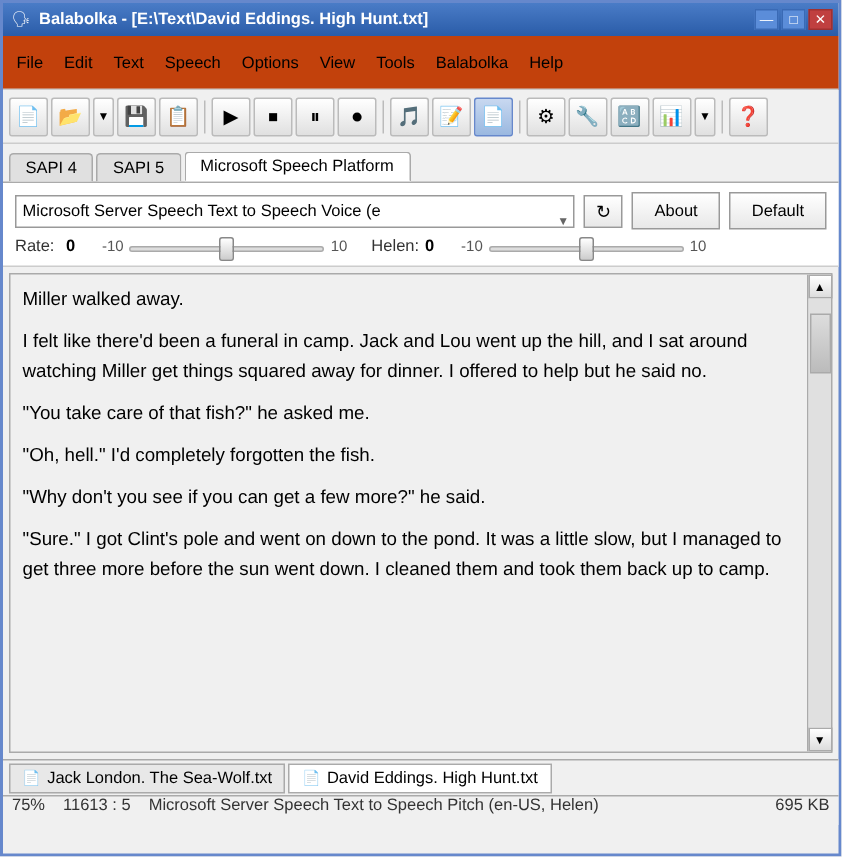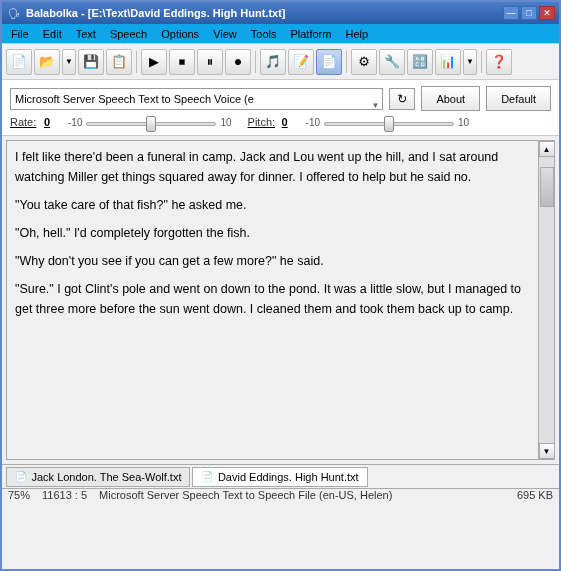--- a/index.html
+++ b/index.html
@@ -49,23 +49,23 @@
       font-size: 9px;
       cursor: pointer;
       display: flex;
       align-items: center;
       justify-content: center;
     }
     .title-btn.close { background: #c04040; border-color: #a03030; }
 
     
     .menu-bar {
-      background: #0ea5e9;
+      background: #c2410c;
       border-bottom: 1px solid #ccc;
-      height: 20px;
+      height: 36px;
       display: flex;
       align-items: center;
       padding: 0 2px;
     }
     .menu-item {
       padding: 2px 6px;
       font-size: 11px;
       cursor: pointer;
       border: 1px solid transparent;
     }
@@ -188,21 +188,20 @@
     
     .sliders-row {
       display: flex;
       align-items: center;
       gap: 0;
     }
     .slider-group {
       display: flex;
       align-items: center;
       gap: 4px;
-      text-decoration: underline;
     }
     .slider-label {
       font-size: 11px;
       color: #333;
       min-width: 30px;
     }
     .slider-val {
       font-size: 11px;
       font-weight: bold;
       min-width: 20px;
@@ -359,21 +358,21 @@
   </div>
 
   <div class="menu-bar">
     <span class="menu-item">File</span>
     <span class="menu-item">Edit</span>
     <span class="menu-item">Text</span>
     <span class="menu-item">Speech</span>
     <span class="menu-item">Options</span>
     <span class="menu-item">View</span>
     <span class="menu-item">Tools</span>
-    <span class="menu-item">Platform</span>
+    <span class="menu-item">Balabolka</span>
     <span class="menu-item">Help</span>
   </div>
 
   <div class="toolbar">
     <button class="toolbar-btn" title="New">📄</button>
     <button class="toolbar-btn" title="Open">📂</button>
     <button class="toolbar-btn" style="width:14px;font-size:8px;" title="Open dropdown">▼</button>
     <button class="toolbar-btn" title="Save">💾</button>
     <button class="toolbar-btn" title="Clipboard">📋</button>
     <div class="toolbar-sep"></div>
@@ -388,20 +387,25 @@
     <div class="toolbar-sep"></div>
     <button class="toolbar-btn" title="Settings">⚙</button>
     <button class="toolbar-btn" title="Tools">🔧</button>
     <button class="toolbar-btn" title="Font">🔠</button>
     <button class="toolbar-btn" title="Chart">📊</button>
     <button class="toolbar-btn" style="width:14px;font-size:8px;" title="More">▼</button>
     <div class="toolbar-sep"></div>
     <button class="toolbar-btn" title="Help">❓</button>
   </div>
 
+  <div class="tabs-area">
+    <div class="tab">SAPI 4</div>
+    <div class="tab">SAPI 5</div>
+    <div class="tab active">Microsoft Speech Platform</div>
+  </div>
 
   <div class="voice-area">
     <div class="voice-row">
       <div class="voice-select-wrapper">
         <select class="voice-select"><option>Microsoft Server Speech Text to Speech Voice (e</option></select>
       </div>
       <button class="voice-refresh-btn">↻</button>
       <button class="voice-about-btn">About</button>
       <button class="voice-default-btn">Default</button>
     </div>
@@ -413,37 +417,38 @@
       <div style="display:flex;align-items:center;gap:4px;margin-left:4px;">
         <span class="slider-min">-10</span>
         <div style="position:relative;display:inline-block;">
           <div class="slider-track">
             <div class="slider-thumb"></div>
           </div>
         </div>
         <span class="slider-max">10</span>
       </div>
       <div class="slider-group" style="margin-left:16px;">
-        <span class="slider-label">Pitch:</span>
+        <span class="slider-label">Helen:</span>
         <span class="slider-val">0</span>
       </div>
       <div style="display:flex;align-items:center;gap:4px;margin-left:4px;">
         <span class="slider-min">-10</span>
         <div style="position:relative;display:inline-block;">
           <div class="slider-track">
             <div class="slider-thumb"></div>
           </div>
         </div>
         <span class="slider-max">10</span>
       </div>
     </div>
   </div>
 
   <div class="content-wrapper">
     <div class="content-text" contenteditable="false" style="">
+      <p>Miller walked away.</p>
       <p>I felt like there'd been a funeral in camp. Jack and Lou went up the hill, and I sat around watching Miller get things squared away for dinner. I offered to help but he said no.</p>
       <p>"You take care of that fish?" he asked me.</p>
       <p>"Oh, hell." I'd completely forgotten the fish.</p>
       <p>"Why don't you see if you can get a few more?" he said.</p>
       <p>"Sure." I got Clint's pole and went on down to the pond. It was a little slow, but I managed to get three more before the sun went down. I cleaned them and took them back up to camp.</p>
     </div>
     <div class="scrollbar">
       <div class="scroll-btn">▲</div>
       <div class="scroll-track">
         <div class="scroll-thumb"></div>
@@ -459,17 +464,17 @@
     </div>
     <div class="doc-tab active">
       <span class="doc-tab-icon">📄</span>
       <span>David Eddings. High Hunt.txt</span>
     </div>
   </div>
 
   <div class="status-bar">
     <span class="status-item">75%</span>
     <span class="status-item">11613 : 5</span>
-    <span class="status-item" style="flex:1;">Microsoft Server Speech Text to Speech File (en-US, Helen)</span>
+    <span class="status-item" style="flex:1;">Microsoft Server Speech Text to Speech Pitch (en-US, Helen)</span>
     <span class="status-item">695 KB</span>
   </div>
 
 </div>
 
 </body></html>

